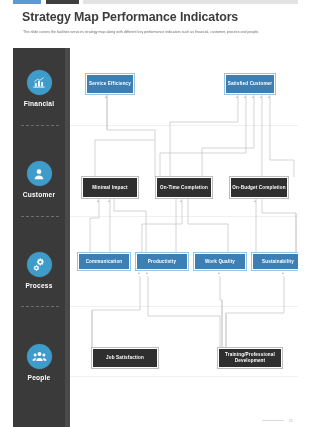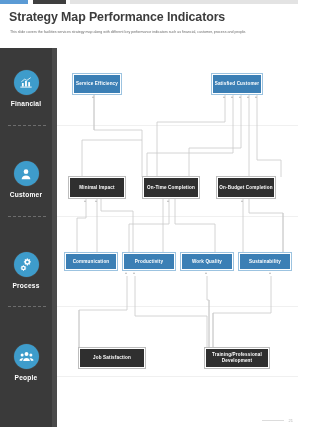--- a/index.html
+++ b/index.html
@@ -3,21 +3,21 @@
 <meta charset="utf-8">
 <style>
   html,body{margin:0;padding:0;}
   body{
     width:298px;height:427px;
     background:#ffffff;
     font-family:"Liberation Sans", sans-serif;
     overflow:hidden;
     position:relative;
   }
-  .page{position:absolute;inset:0;background:#fff;}
+  .page{position:absolute;inset:0;background:#fff;margin-left:13px;}
 
   
   .topbar{position:absolute;top:0;left:0;width:298px;height:4px;display:flex;}
   .topbar .seg-blue{width:28px;height:100%;background:#5b9bd5;}
   .topbar .seg-gap{width:5px;height:100%;background:#ffffff;}
   .topbar .seg-dark{width:33px;height:100%;background:#3f3f3f;}
   .topbar .seg-gap2{width:4px;height:100%;background:#ffffff;}
   .topbar .seg-grey{flex:1;height:100%;background:#e3e3e3;}
 
   

